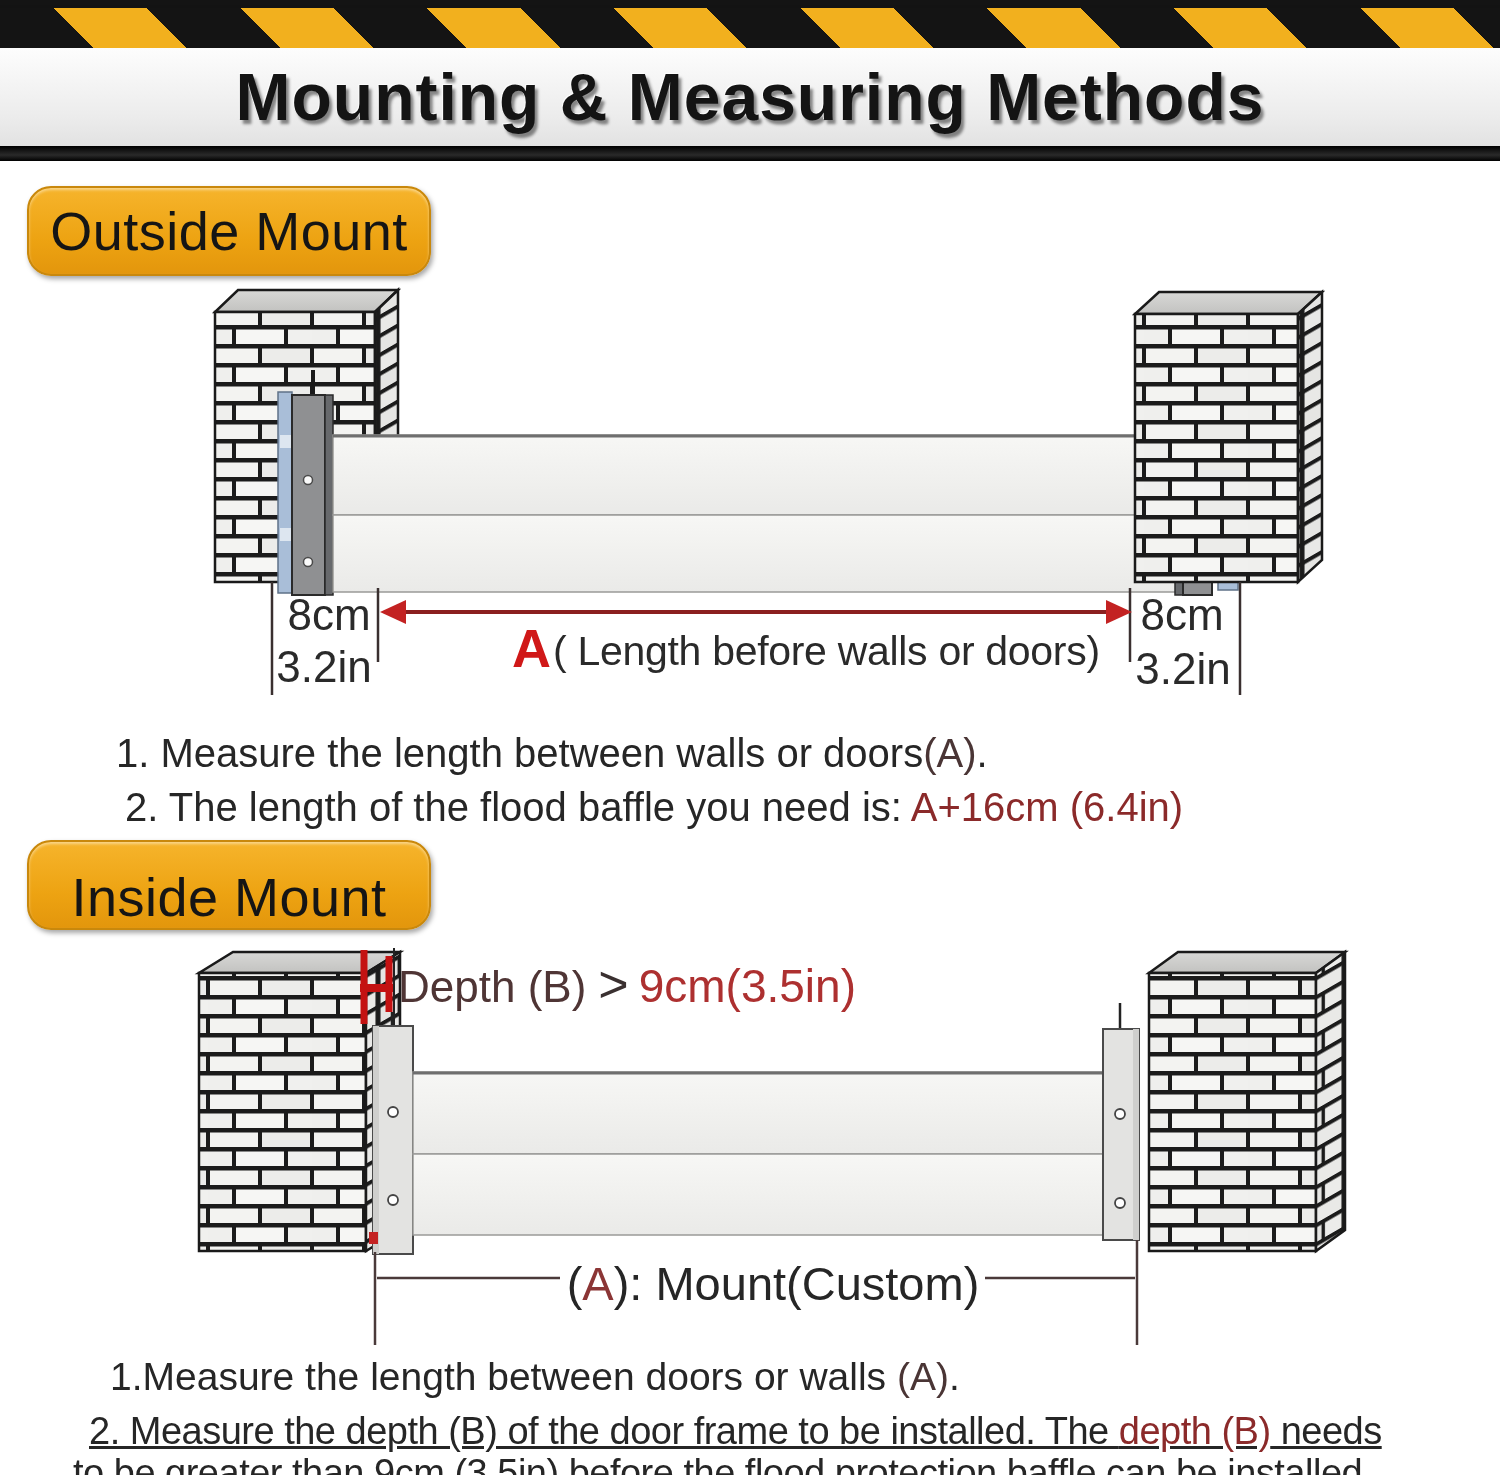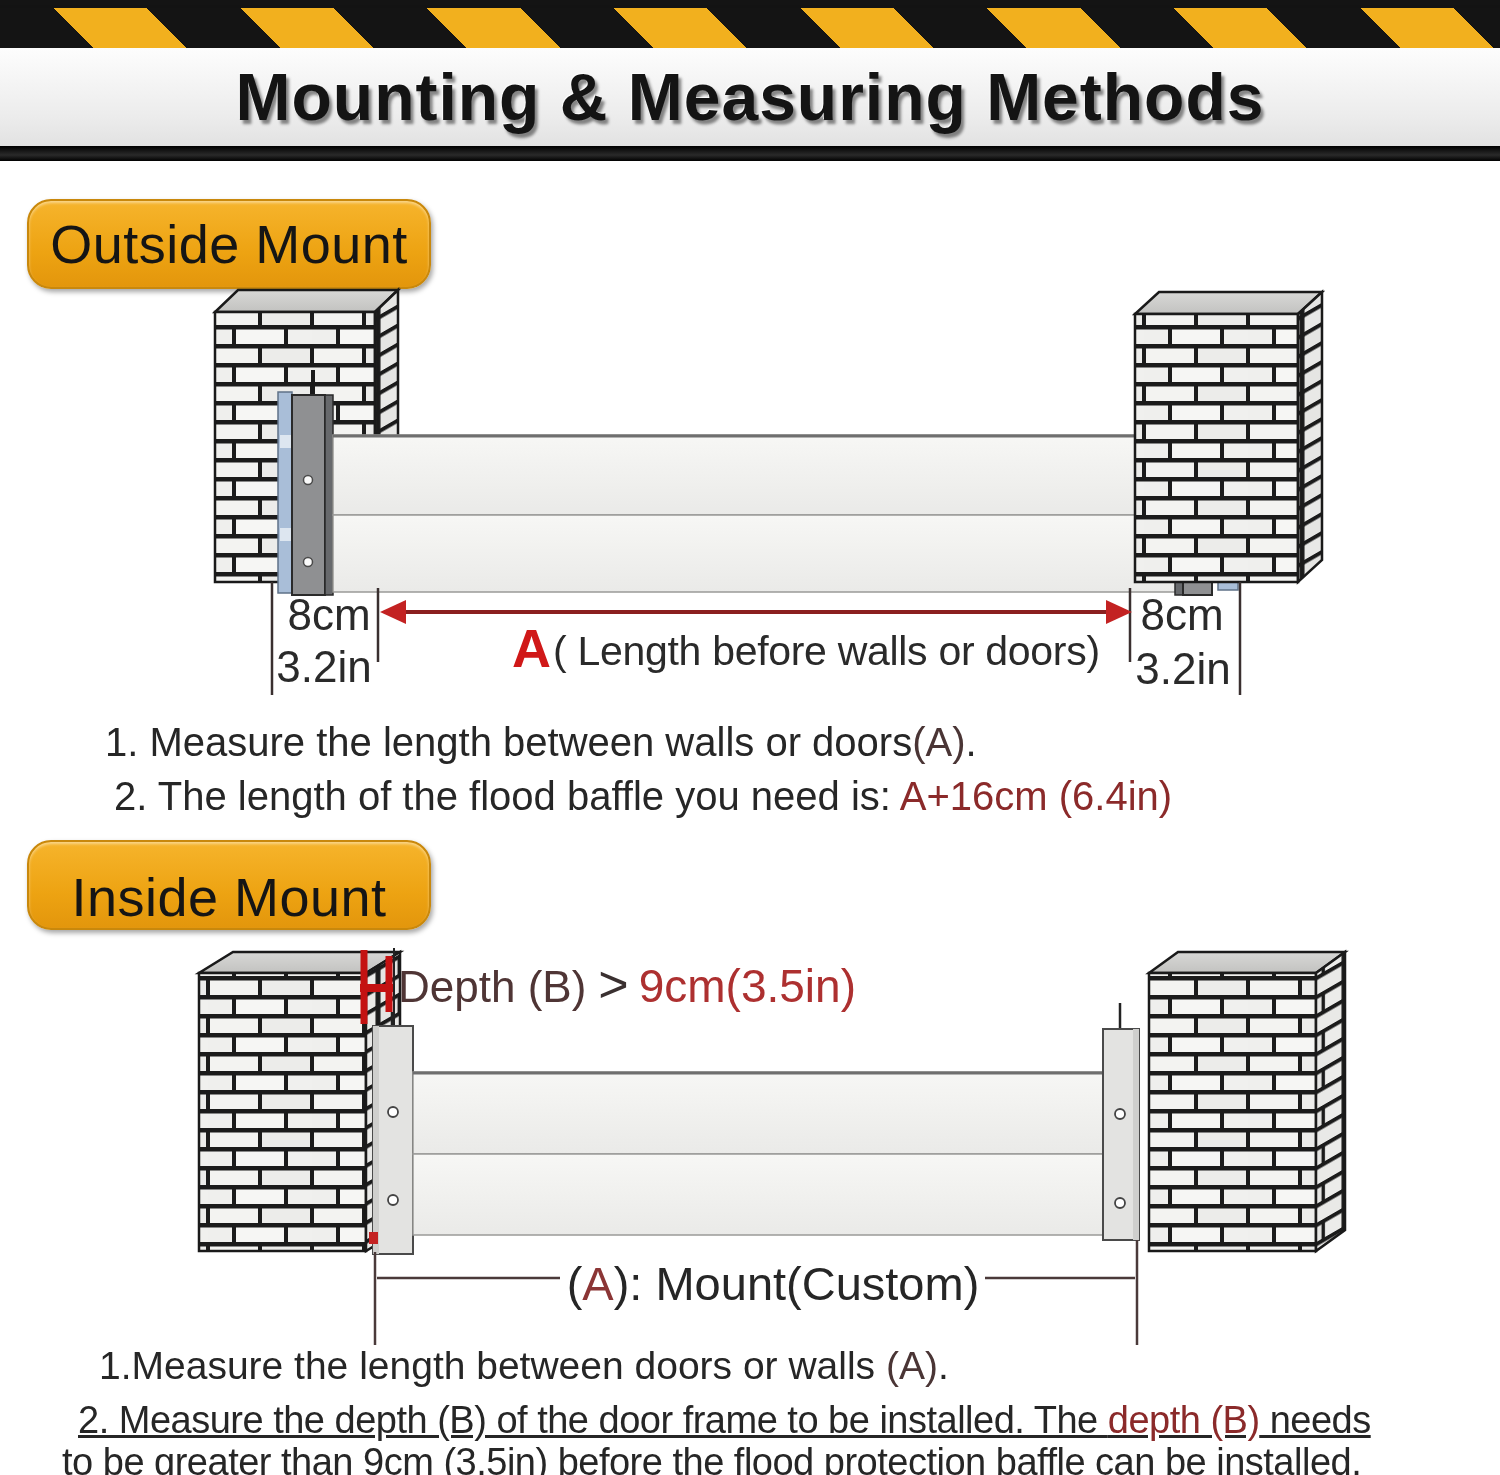--- a/index.html
+++ b/index.html
@@ -18,21 +18,21 @@
         text-shadow:-1px -1px 0 rgba(255,255,255,.75), 3px 4px 3px rgba(0,0,0,.45);}
   .title-divider{position:absolute;left:0;top:146px;width:1500px;height:15px;
         background:linear-gradient(#000,#2a2a2a 60%,#000);}
 
   
   .badge{position:absolute;left:27px;width:400px;height:86px;border-radius:24px;
         background:linear-gradient(#f6b42c,#eda312 60%,#e3960c);
         border:2px solid #c9880c;display:flex;align-items:center;justify-content:center;
         box-shadow:2px 3px 5px rgba(0,0,0,.35), inset 0 2px 3px rgba(255,255,255,.45);}
   .badge span{font-size:54px;color:#151515;letter-spacing:.5px;}
-  .badge-outside{top:186px;margin-top:13px;}
+  .badge-outside{top:186px;}
   .badge-inside{top:840px;align-items:flex-end;}
 
   
   .diagram{position:absolute;left:0;width:1500px;}
   .diagram-outside{top:270px;height:440px;}
   .diagram-inside{top:940px;height:420px;}
   .diagram svg{position:absolute;left:0;top:0;}
 
   .lbl{position:absolute;font-size:44px;color:#2a2a2a;text-align:center;white-space:nowrap;}
   .a-span{display:flex;align-items:flex-start;white-space:nowrap;}
@@ -42,21 +42,21 @@
   .depth-label{position:absolute;left:398px;top:14px;white-space:nowrap;display:flex;align-items:baseline;}
   .depth-label .d-pre{font-size:44px;color:#4f3535;}
   .depth-label .d-gt{font-size:52px;color:#3a3030;margin:0 10px 0 12px;}
   .depth-label .d-val{font-size:46px;color:#ad3030;}
 
   .length-label{position:absolute;left:548px;top:316px;width:450px;text-align:center;
         font-size:47px;white-space:nowrap;color:#262626;}
   .length-label .l-mark{color:#8b3535;}
 
   
-  .step{position:absolute;margin:5px;font-size:40px;line-height:46px;color:#262626;white-space:nowrap;}
+  .step{position:absolute;margin:16px;font-size:40px;line-height:46px;color:#262626;white-space:nowrap;}
   .step .ref{color:#4a3535;}
   .step .hl{color:#8b2a2a;}
   .steps-out-1{left:100px;top:714px;}
   .steps-out-2{left:109px;top:768px;}
   .steps-in-1{left:94px;top:1338px;font-size:39px;}
   .steps-in-2{left:73px;top:1392px;font-size:38px;letter-spacing:-0.5px;text-decoration:underline;}
   .steps-in-3{left:57px;top:1434px;font-size:38px;letter-spacing:-0.5px;}
 </style>
 </head>
 <body>

